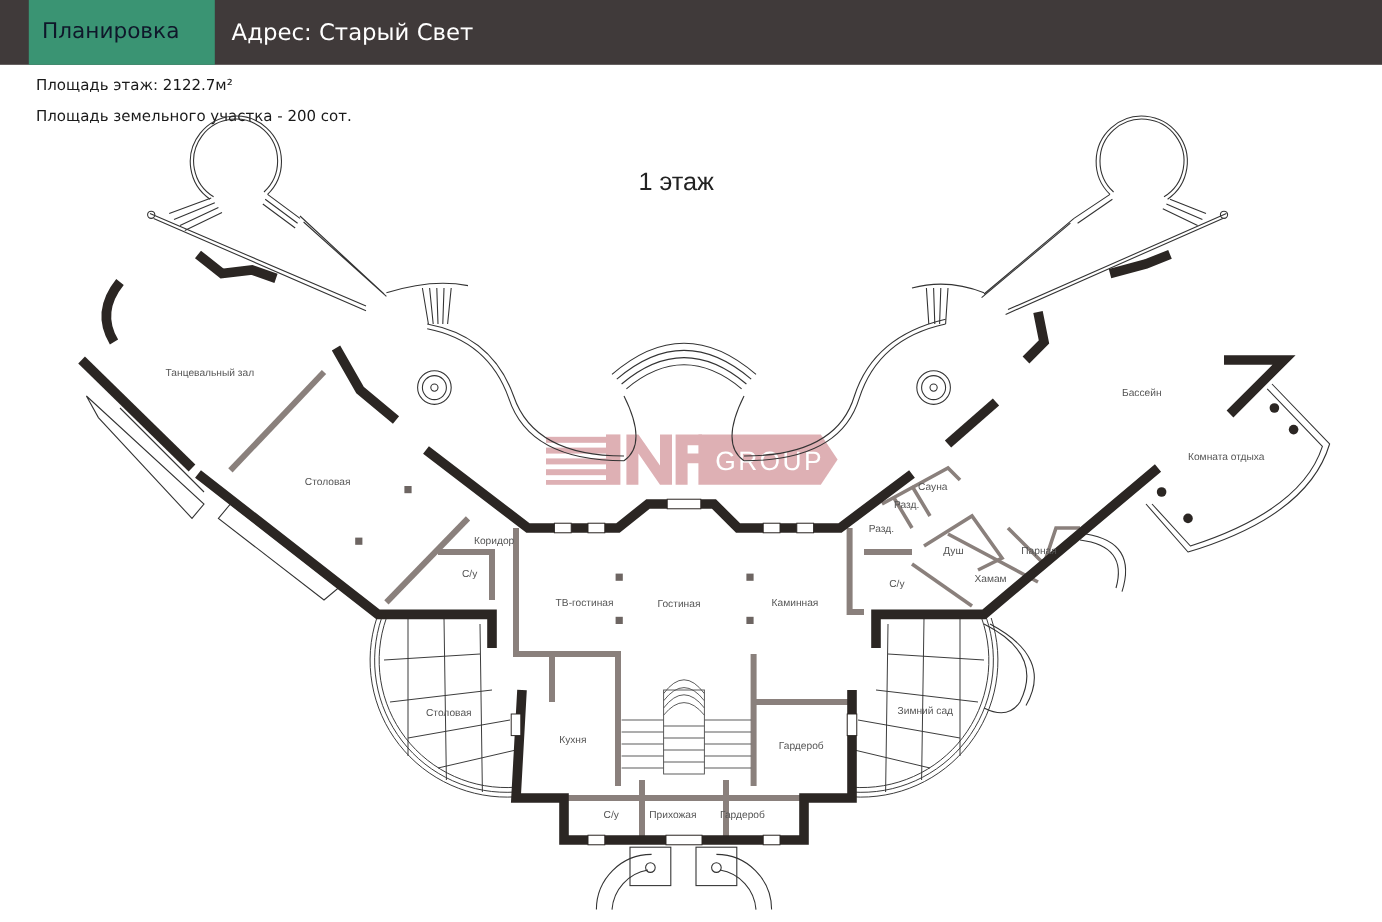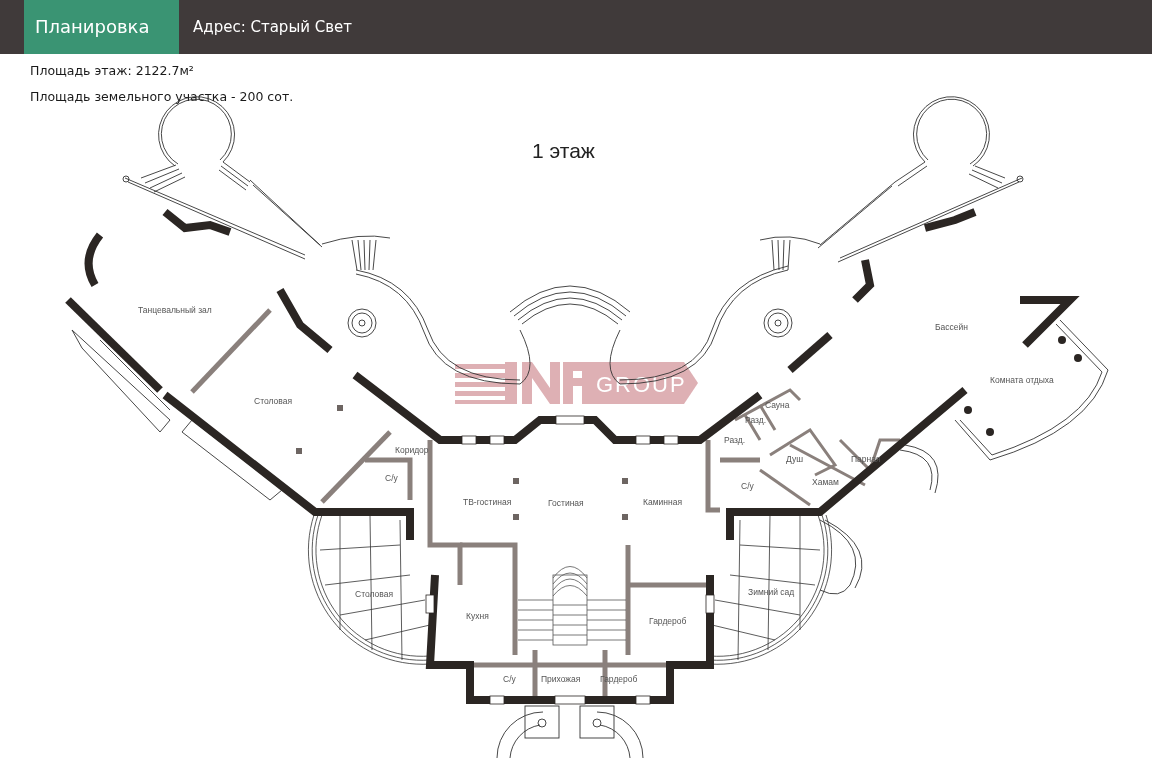--- a/index.html
+++ b/index.html
@@ -1,22 +1,22 @@
 <!DOCTYPE html>
 <html><head>
 <meta charset="utf-8">
 <style>
   * { margin:0; padding:0; box-sizing:border-box; }
   html, body { width:1152px; height:768px; overflow:hidden; background:#ffffff; }
   body { position:relative; font-family:"Liberation Sans", sans-serif; }
   .topbar { position:absolute; left:0; top:0; width:1152px; height:54px; background:#403a3a; }
-  .tab { position:absolute; left:24px; top:0; width:155px; height:54px; background:#3a9473; color:#ffffff;
+  .tab { position:absolute; left:24px; top:0; width:155px; height:54px; background:#3a9473; color:#0f172a;
          font-family:"DejaVu Sans", sans-serif; font-size:18px; line-height:54px; padding-left:11px; }
   .address { position:absolute; left:193px; top:0; height:54px; line-height:54px; color:#ffffff;
-         font-family:"DejaVu Sans", sans-serif; font-size:15px; }
+         font-family:"DejaVu Sans", sans-serif; font-size:19px; }
   .info { position:absolute; left:30px; font-family:"DejaVu Sans", sans-serif; font-size:12.5px; color:#1a1a1a; }
   .info1 { top:63px; }
   .info2 { top:89px; }
   .plan { position:absolute; left:0; top:0; width:1152px; height:768px; }
   .room { font-family:"Liberation Sans", sans-serif; font-size:8.5px; fill:#555; }
   .wm-text { font-family:"Liberation Sans", sans-serif; font-size:22px; fill:#ffffff; letter-spacing:2px; }
 </style>
 </head>
 <body>
 

